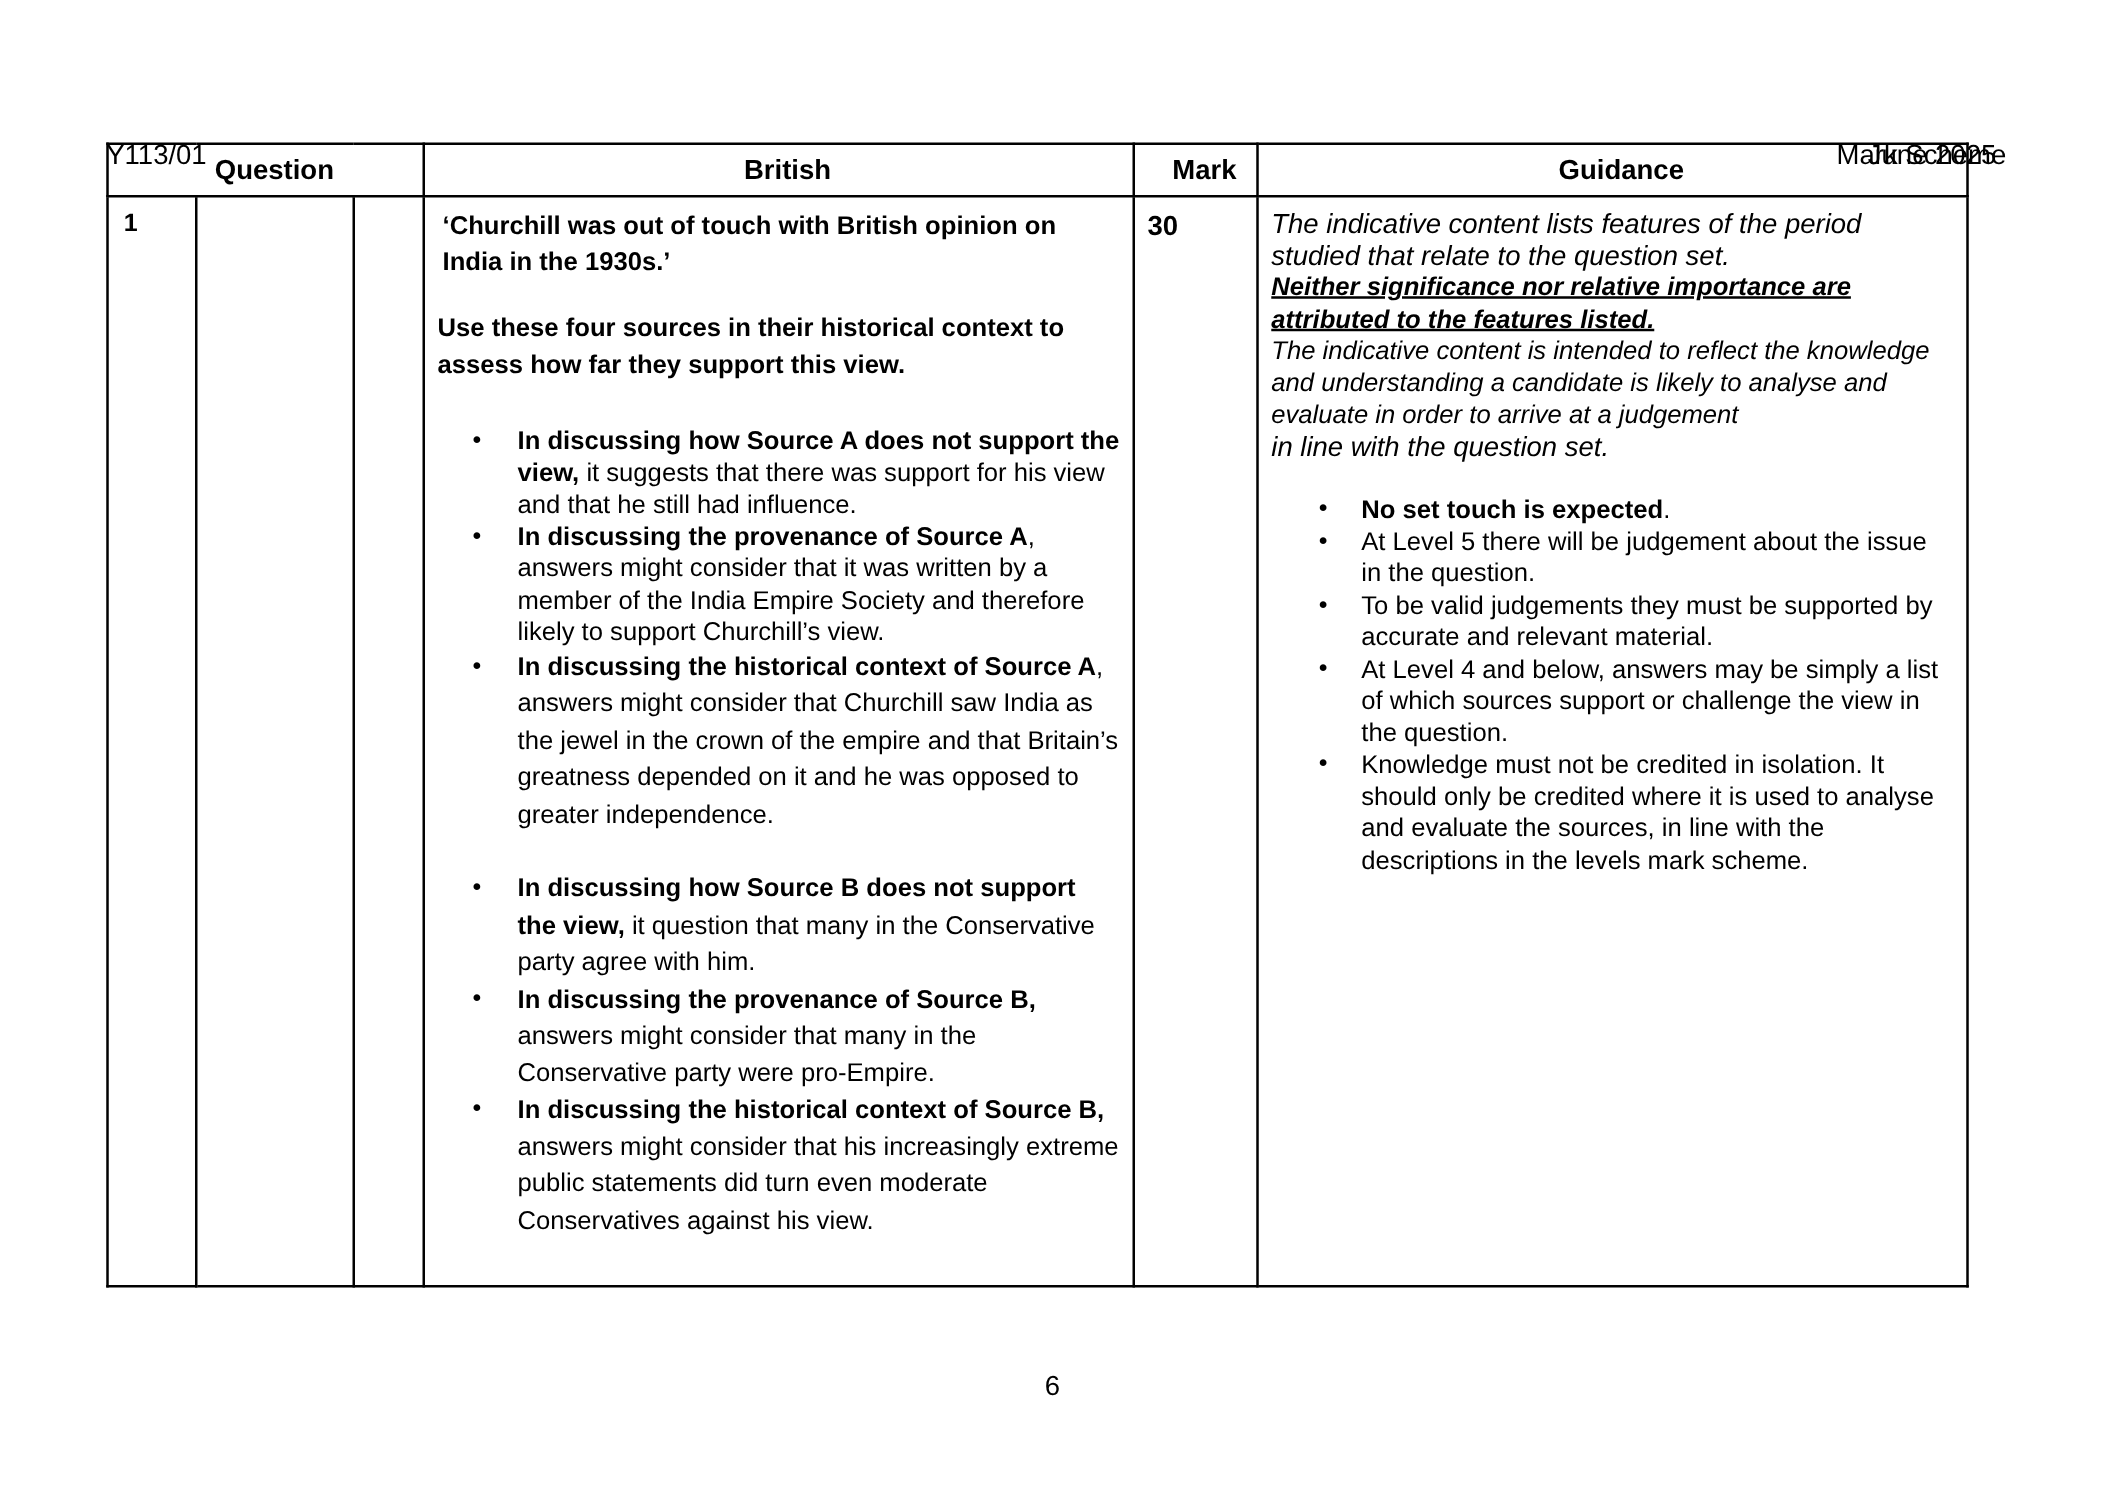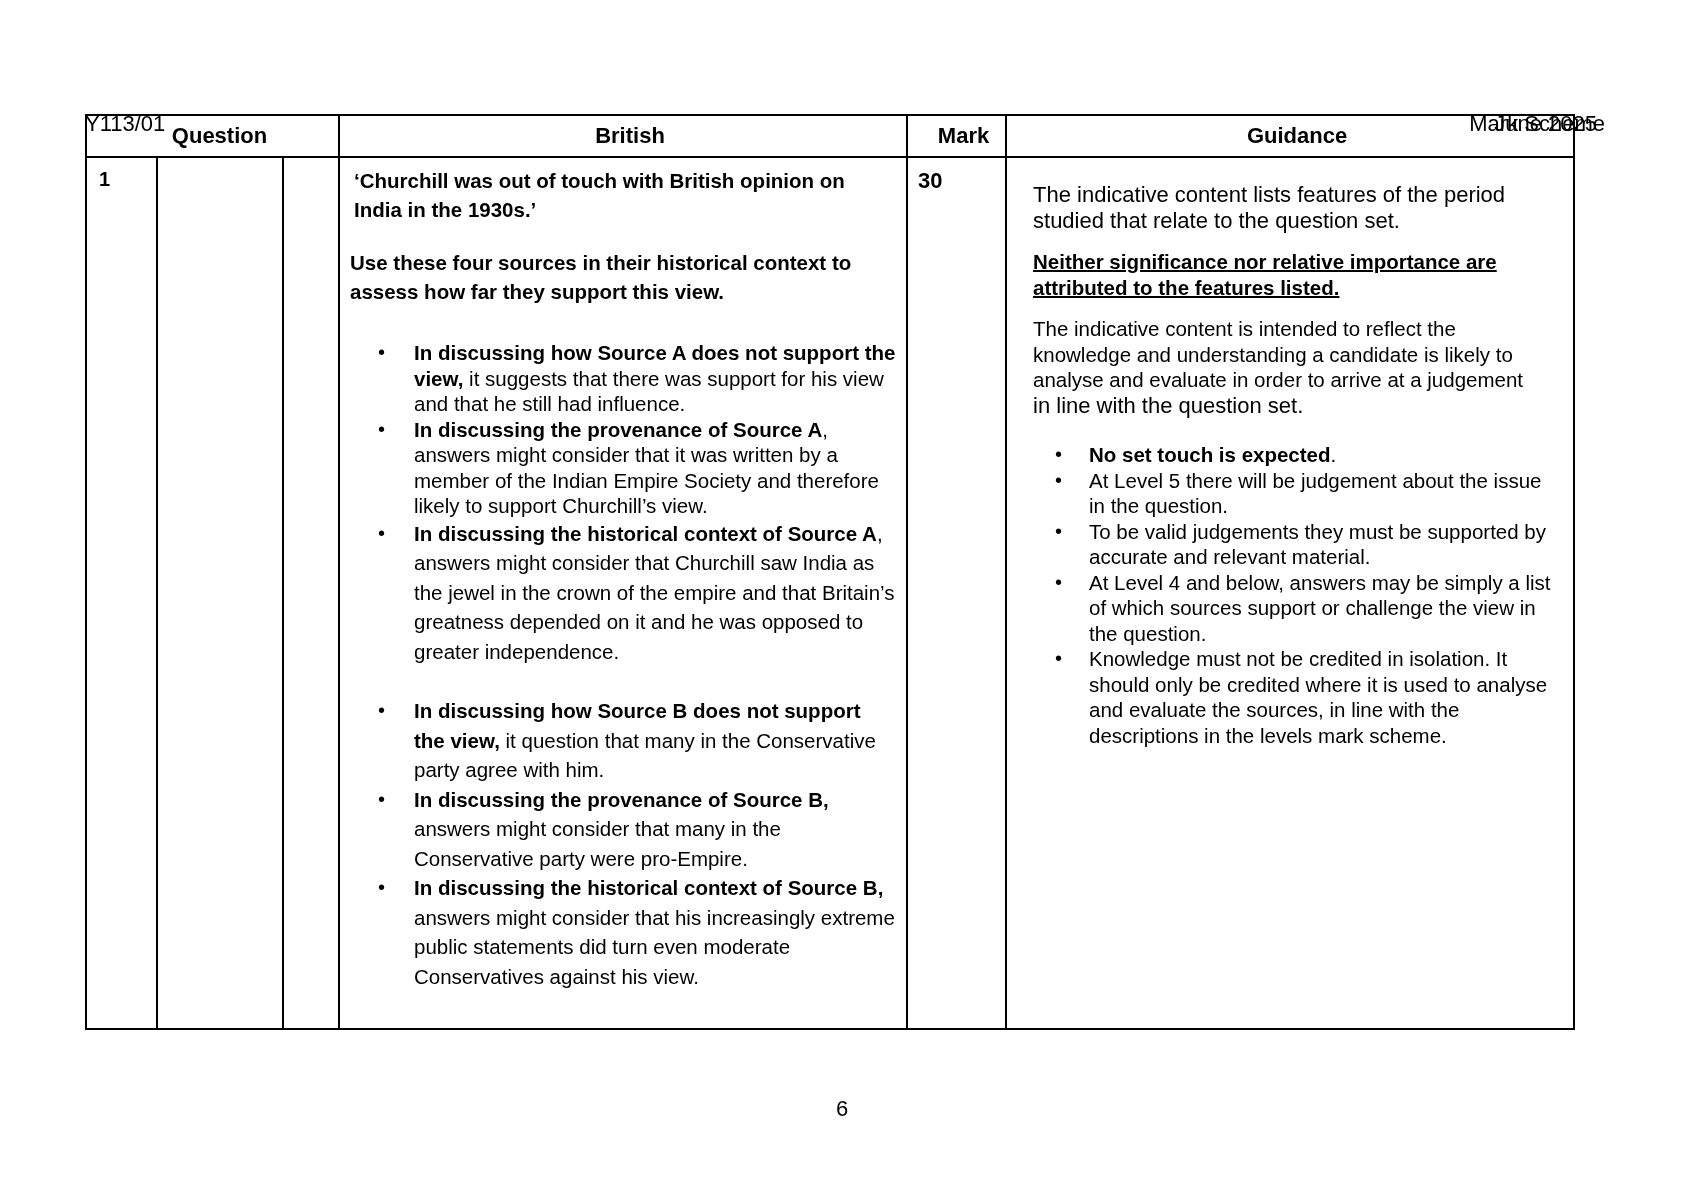--- a/index.html
+++ b/index.html
@@ -37,21 +37,21 @@
     position: absolute; left: 28px; top: 0; font-size: 20px;
   }
   .ans-list-a { margin-top: 34px !important; }
   .ans-list-a li.tight { line-height: 25.5px; }
   .ans-list-a li.loose { line-height: 29.5px; }
   .ans-list-b { margin-top: 30px !important; }
   .ans-list-b li { line-height: 29.5px; }
   b { font-weight: bold; }
 
   .guid-cell { padding: 8px 10px 0 10px !important; font-size: 20.5px; }
-  .guid-cell p { margin: 16px; line-height: 25.5px; }
+  .guid-cell p { margin: 0; line-height: 25.5px; font-style: italic; }
   .guid-cell .g1 { font-size: 22px; line-height: 25.5px; }
   .guid-cell .g-em { font-weight: bold; text-decoration: underline; text-decoration-thickness: 2px; }
   .guid-cell .g-end { font-size: 22px; text-align: right; }
   .guid-list { margin-top: 24px !important; }
   .guid-list li { line-height: 25.5px; padding-left: 72px !important; }
   .guid-list li .bullet { left: 38px !important; }
 
   .page-number {
     position: absolute; top: 1096px; left: 0; width: 1684px; text-align: center;
     font-size: 22px; line-height: 26px;
@@ -93,21 +93,21 @@
         <p class="q-quote">‘Churchill was out of touch with British opinion on India in the 1930s.’</p>
         <p class="q-instr">Use these four sources in their historical context to assess how far they support this view.</p>
 
         <ul class="bullets ans-list-a">
           <li class="tight">
             <span class="bullet">•</span>
             <b>In discussing how Source A does not support the view,</b><span> it suggests that there was support for his view and that he still had influence.</span>
           </li>
           <li class="tight">
             <span class="bullet">•</span>
-            <b>In discussing the provenance of Source A</b><span>, answers might consider that it was written by a member of the Indian Empire Society and therefore likely to support Churchill’s view.</span>
+            <b>In discussing the provenance of Source A</b><span>, answers might consider that it was written by a member of the India Empire Society and therefore likely to support Churchill’s view.</span>
           </li>
           <li class="loose">
             <span class="bullet">•</span>
             <b>In discussing the historical context of Source A</b><span>, answers might consider that Churchill saw India as the jewel in the crown of the empire and that Britain’s greatness depended on it and he was opposed to greater independence.</span>
           </li>
         </ul>
 
         <ul class="bullets ans-list-b">
           <li>
             <span class="bullet">•</span>

